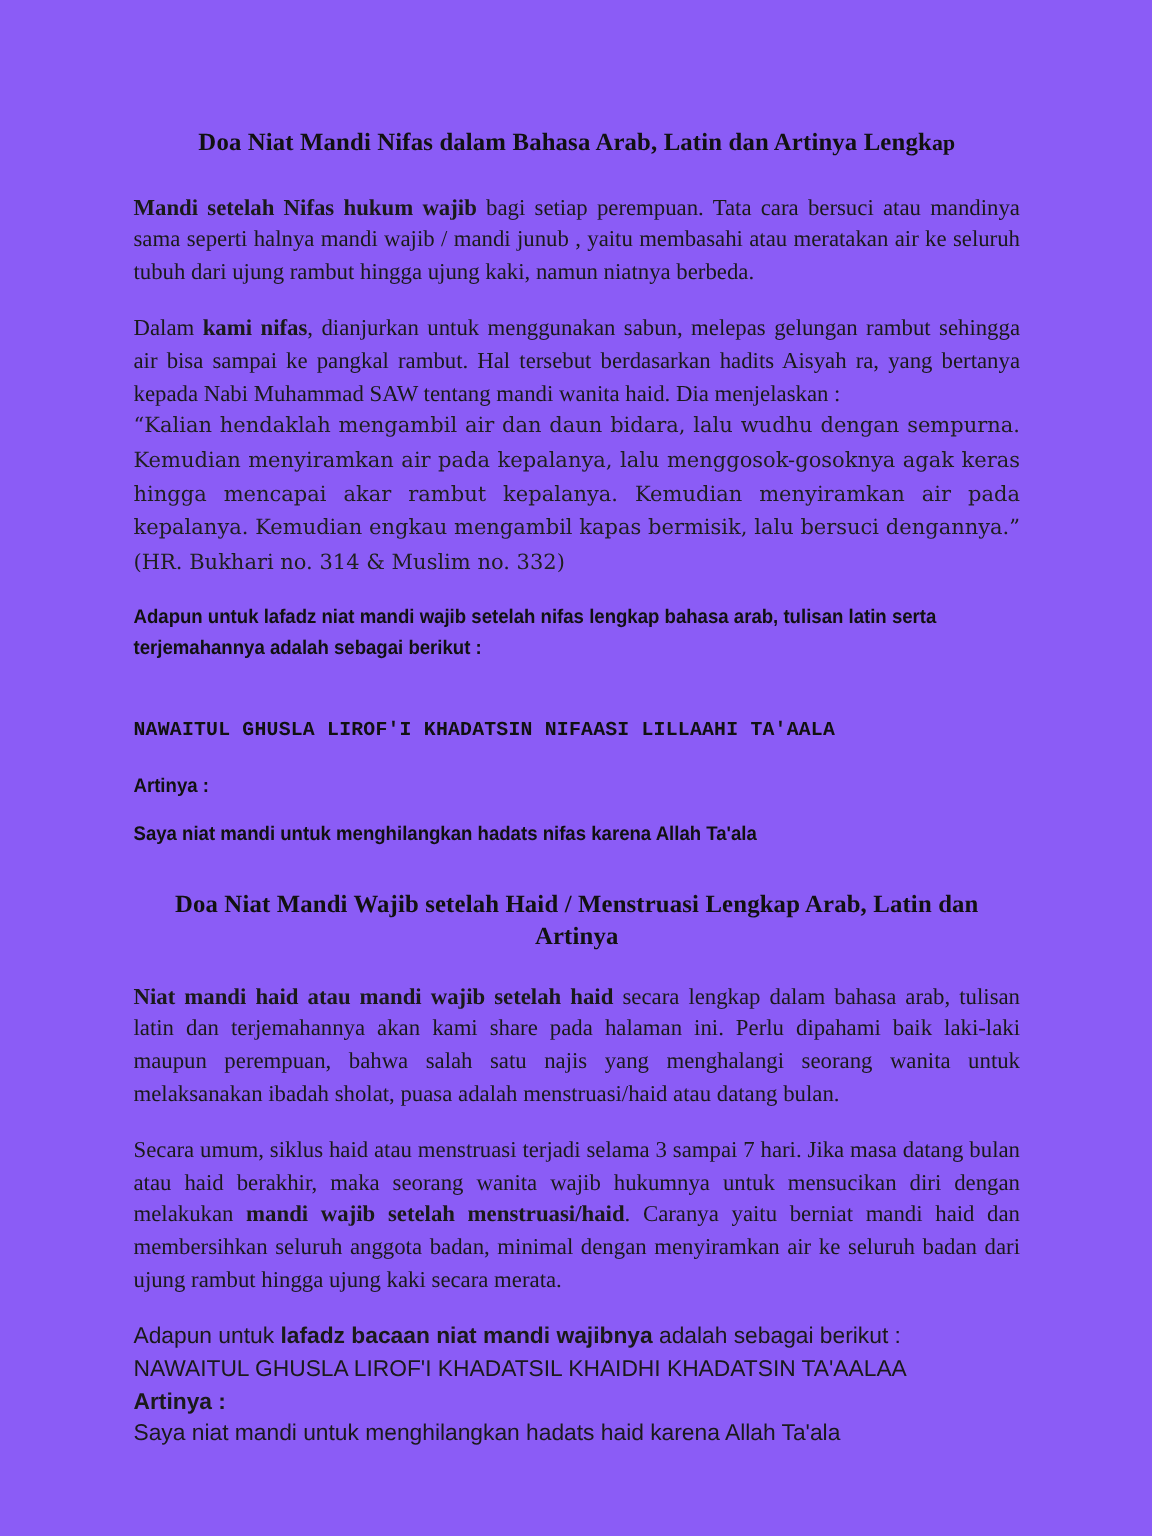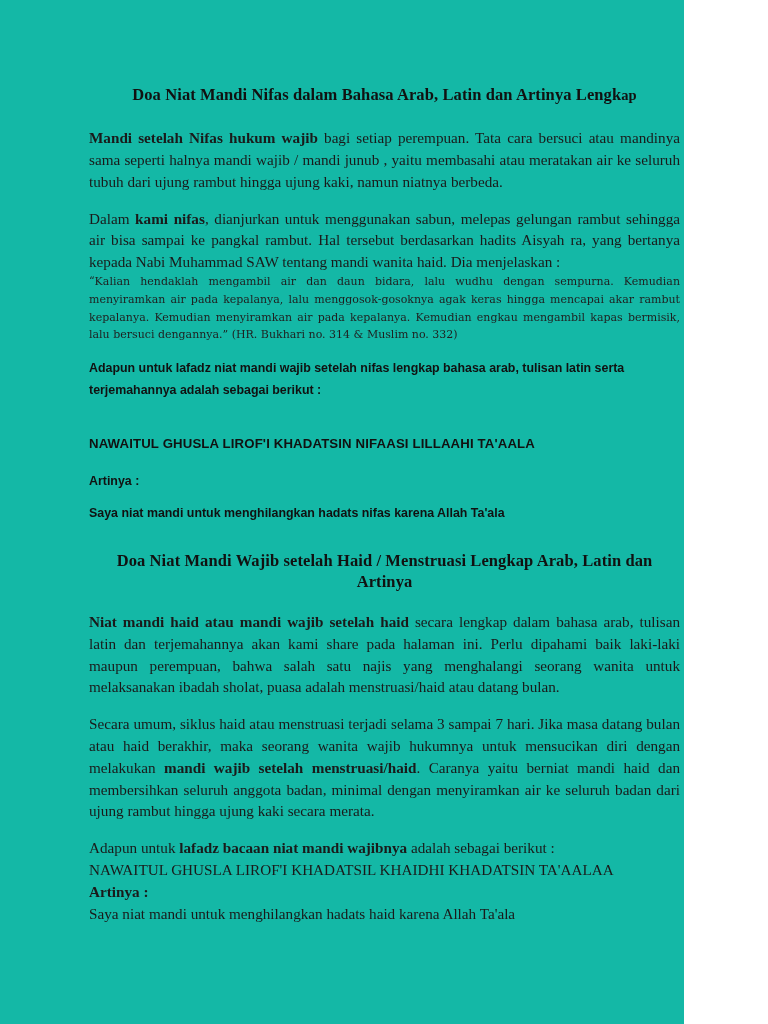--- a/index.html
+++ b/index.html
@@ -14,23 +14,23 @@
     position: relative;
     font-family: "Liberation Serif", "DejaVu Serif", serif;
     color: #1a1a1a;
     overflow: hidden;
   }
 
   .page {
     position: absolute;
     left: 0;
     top: 0;
-    width: 684px;
+    width: 768px;
     height: 1024px;
-    background: #14b8a6;
+    background: #8b5cf6;
   }
 
   .content {
     position: absolute;
     left: 89px;
     top: 84px;
     width: 591px;
   }
 
   
@@ -71,21 +71,21 @@
   .para.tight {
     margin-bottom: 0;
   }
   .para b, .para strong {
     font-weight: bold;
   }
 
   
   .quote-block {
     font-family: "DejaVu Serif", "Liberation Serif", serif;
-    font-size: 11px;
+    font-size: 14px;
     line-height: 1.62;
     text-align: justify;
     text-justify: inter-word;
     margin: 0 0 13px 0;
     color: #1f1f1f;
   }
 
   
   .sans-block {
     font-family: "Liberation Sans Narrow", "Liberation Sans", "DejaVu Sans", sans-serif;
@@ -99,31 +99,31 @@
   }
   .sans-line {
     display: block;
     white-space: nowrap;
   }
   .sans-spacer-lg { height: 36px; }
   .sans-spacer-md { height: 19px; }
   .sans-spacer-sm { height: 11px; }
 
   .nawaitul-latin {
-    font-family: Liberation Sans, sans-serif;
+    font-family: Liberation Mono, monospace;
     font-weight: bold;
     font-size: 13.2px;
     letter-spacing: 0.15px;
     color: #111111;
     white-space: nowrap;
   }
 
   
   .niat-serif {
-    font-family: Liberation Serif, serif;
+    font-family: Liberation Sans, sans-serif;
     font-size: 15.2px;
     line-height: 1.44;
     color: #1a1a1a;
     margin: 0;
   }
   .niat-serif .lbl {
     font-weight: bold;
   }
   .niat-serif .row {
     display: block;

